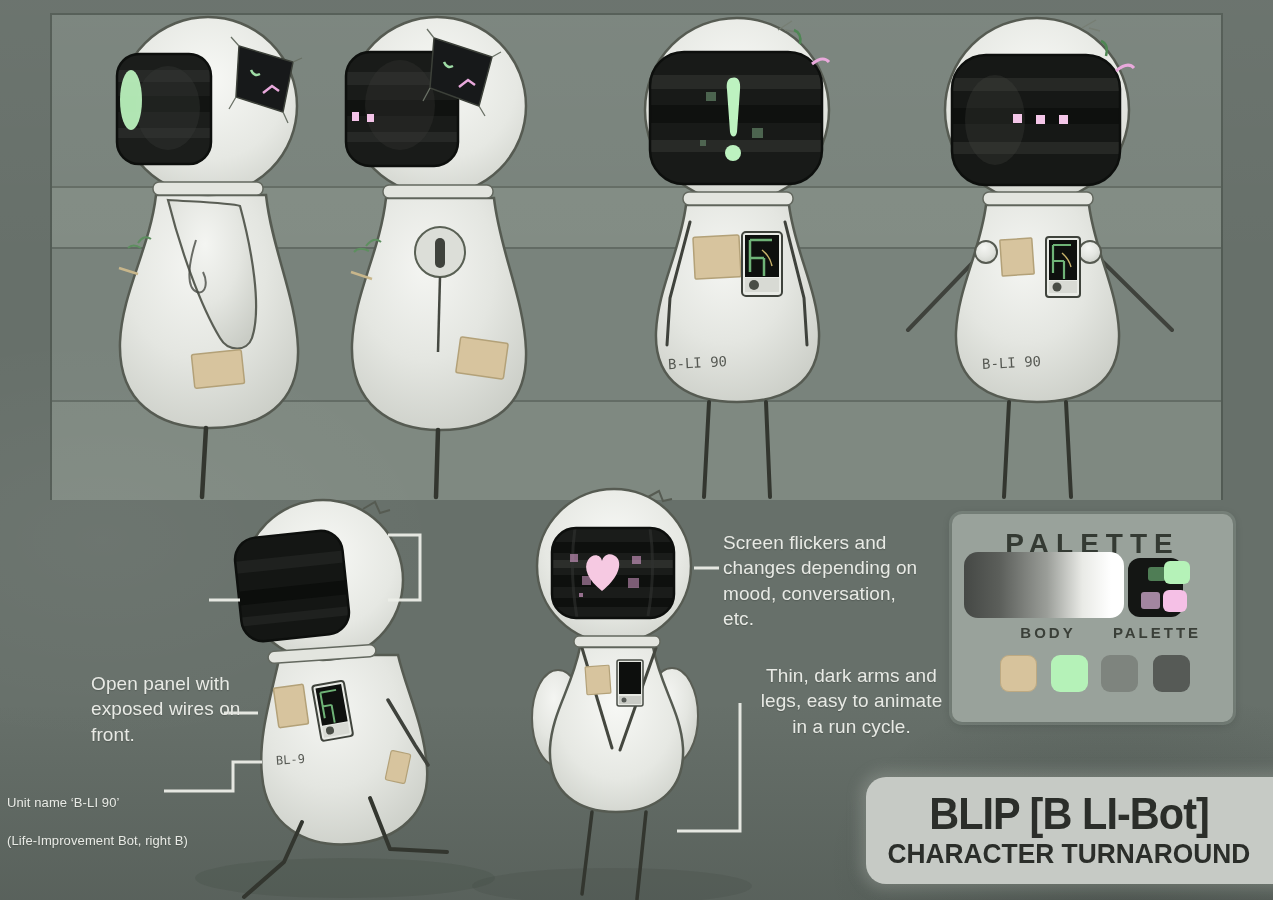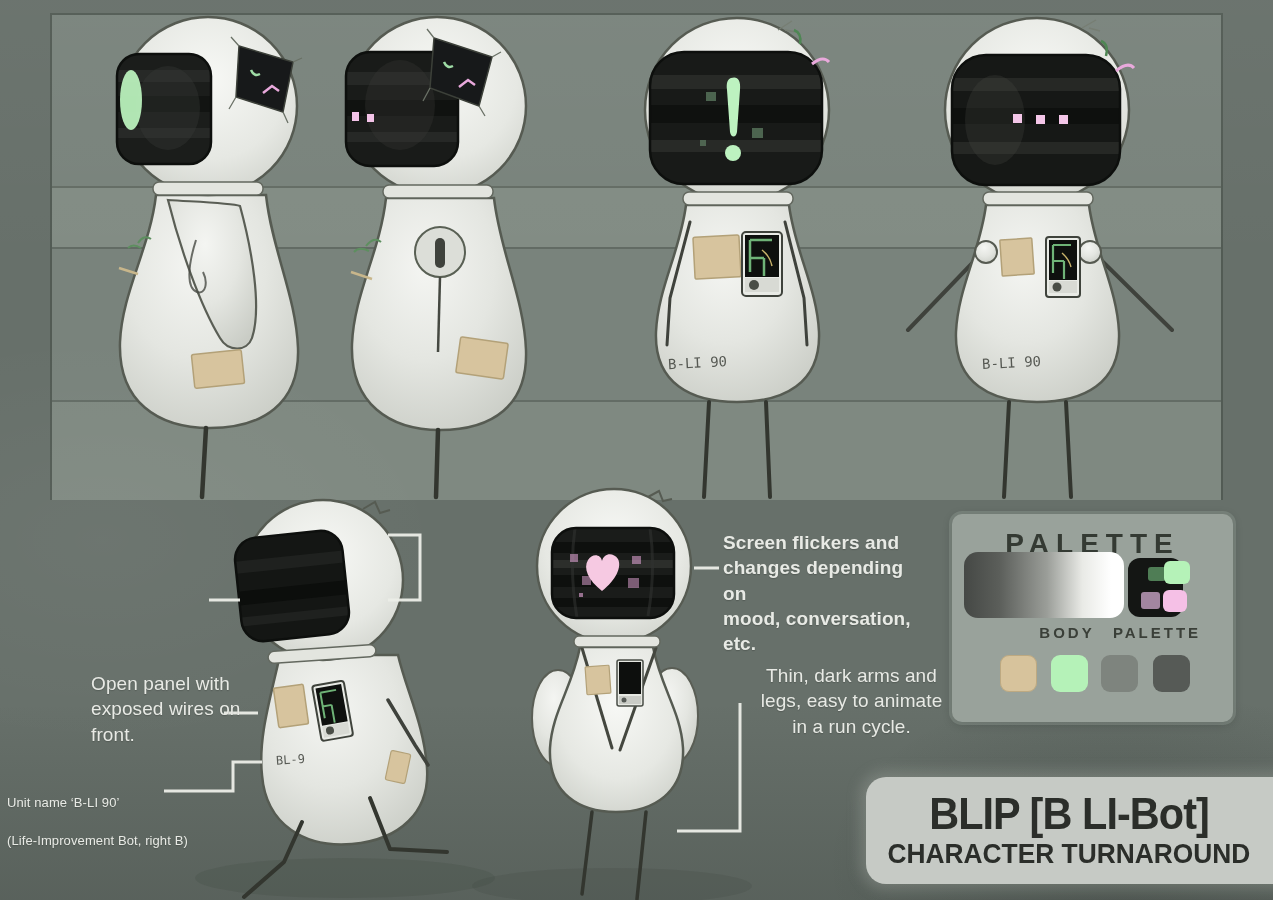--- a/index.html
+++ b/index.html
@@ -47,21 +47,21 @@
     background:linear-gradient(90deg,#454845 0%,#5b5e5a 22%,#9b9e99 52%,#e9eae6 74%,#ffffff 92%);
     filter:blur(.4px);
   }
   .helmet-swatch{position:absolute;left:176px;top:44px;width:55px;height:59px;border-radius:12px;background:#141614;}
   .chip{position:absolute;border-radius:6px;}
   .chip.c-mint{left:212px;top:47px;width:26px;height:23px;}
   .chip.c-dgreen{left:196px;top:53px;width:18px;height:14px;border-radius:3px;}
   .chip.c-pink{left:211px;top:76px;width:24px;height:22px;}
   .chip.c-mauve{left:189px;top:78px;width:19px;height:17px;border-radius:3px;}
   .plabel{position:absolute;top:110px;color:#3a3f38;font-size:15px;letter-spacing:3px;font-weight:bold;text-align:center;}
-  .plabel.body-l{left:47px;width:136px;text-align:center;}
+  .plabel.body-l{left:28px;width:136px;text-align:center;}
   .plabel.helmet-l{left:145px;width:120px;}
   .sw{position:absolute;top:141px;width:37px;height:37px;border-radius:9px;}
   .sw.s0{left:48px;box-shadow:inset 0 0 0 1px rgba(150,130,90,.4);}
   .sw.s1{left:99px;}
   .sw.s2{left:149px;}
   .sw.s3{left:201px;}
   
   .banner{
     position:absolute;left:866px;top:777px;width:420px;height:107px;z-index:3;
     background:#c6cac5;border-radius:20px 0 0 20px;
@@ -332,21 +332,21 @@
     </g>
   </svg>
 
   <div class="note" style="left:91px;top:671px;width:150px;">Open panel with
 exposed wires on
 front.</div>
   <div class="note small" style="left:7px;top:775px;width:250px;">
     <span>Unit name ‘B-LI 90’</span><br>
     <span>(Life-Improvement Bot, right B)</span>
   </div>
-  <div class="note" style="left:723px;top:530px;width:200px;font-weight:bold;">Screen flickers and
+  <div class="note" style="left:723px;top:530px;width:200px;">Screen flickers and
 changes depending on
 mood, conversation, etc.</div>
   <div class="note" style="left:759px;top:663px;width:185px;text-align:center;">Thin, dark arms and
 legs, easy to animate
 in a run cycle.</div>
 
   <div class="palette">
     <div class="ptitle">PALETTE</div>
     <div class="body-swatch"></div>
     <div class="helmet-swatch" style="background: rgb(20, 22, 20);"></div>

